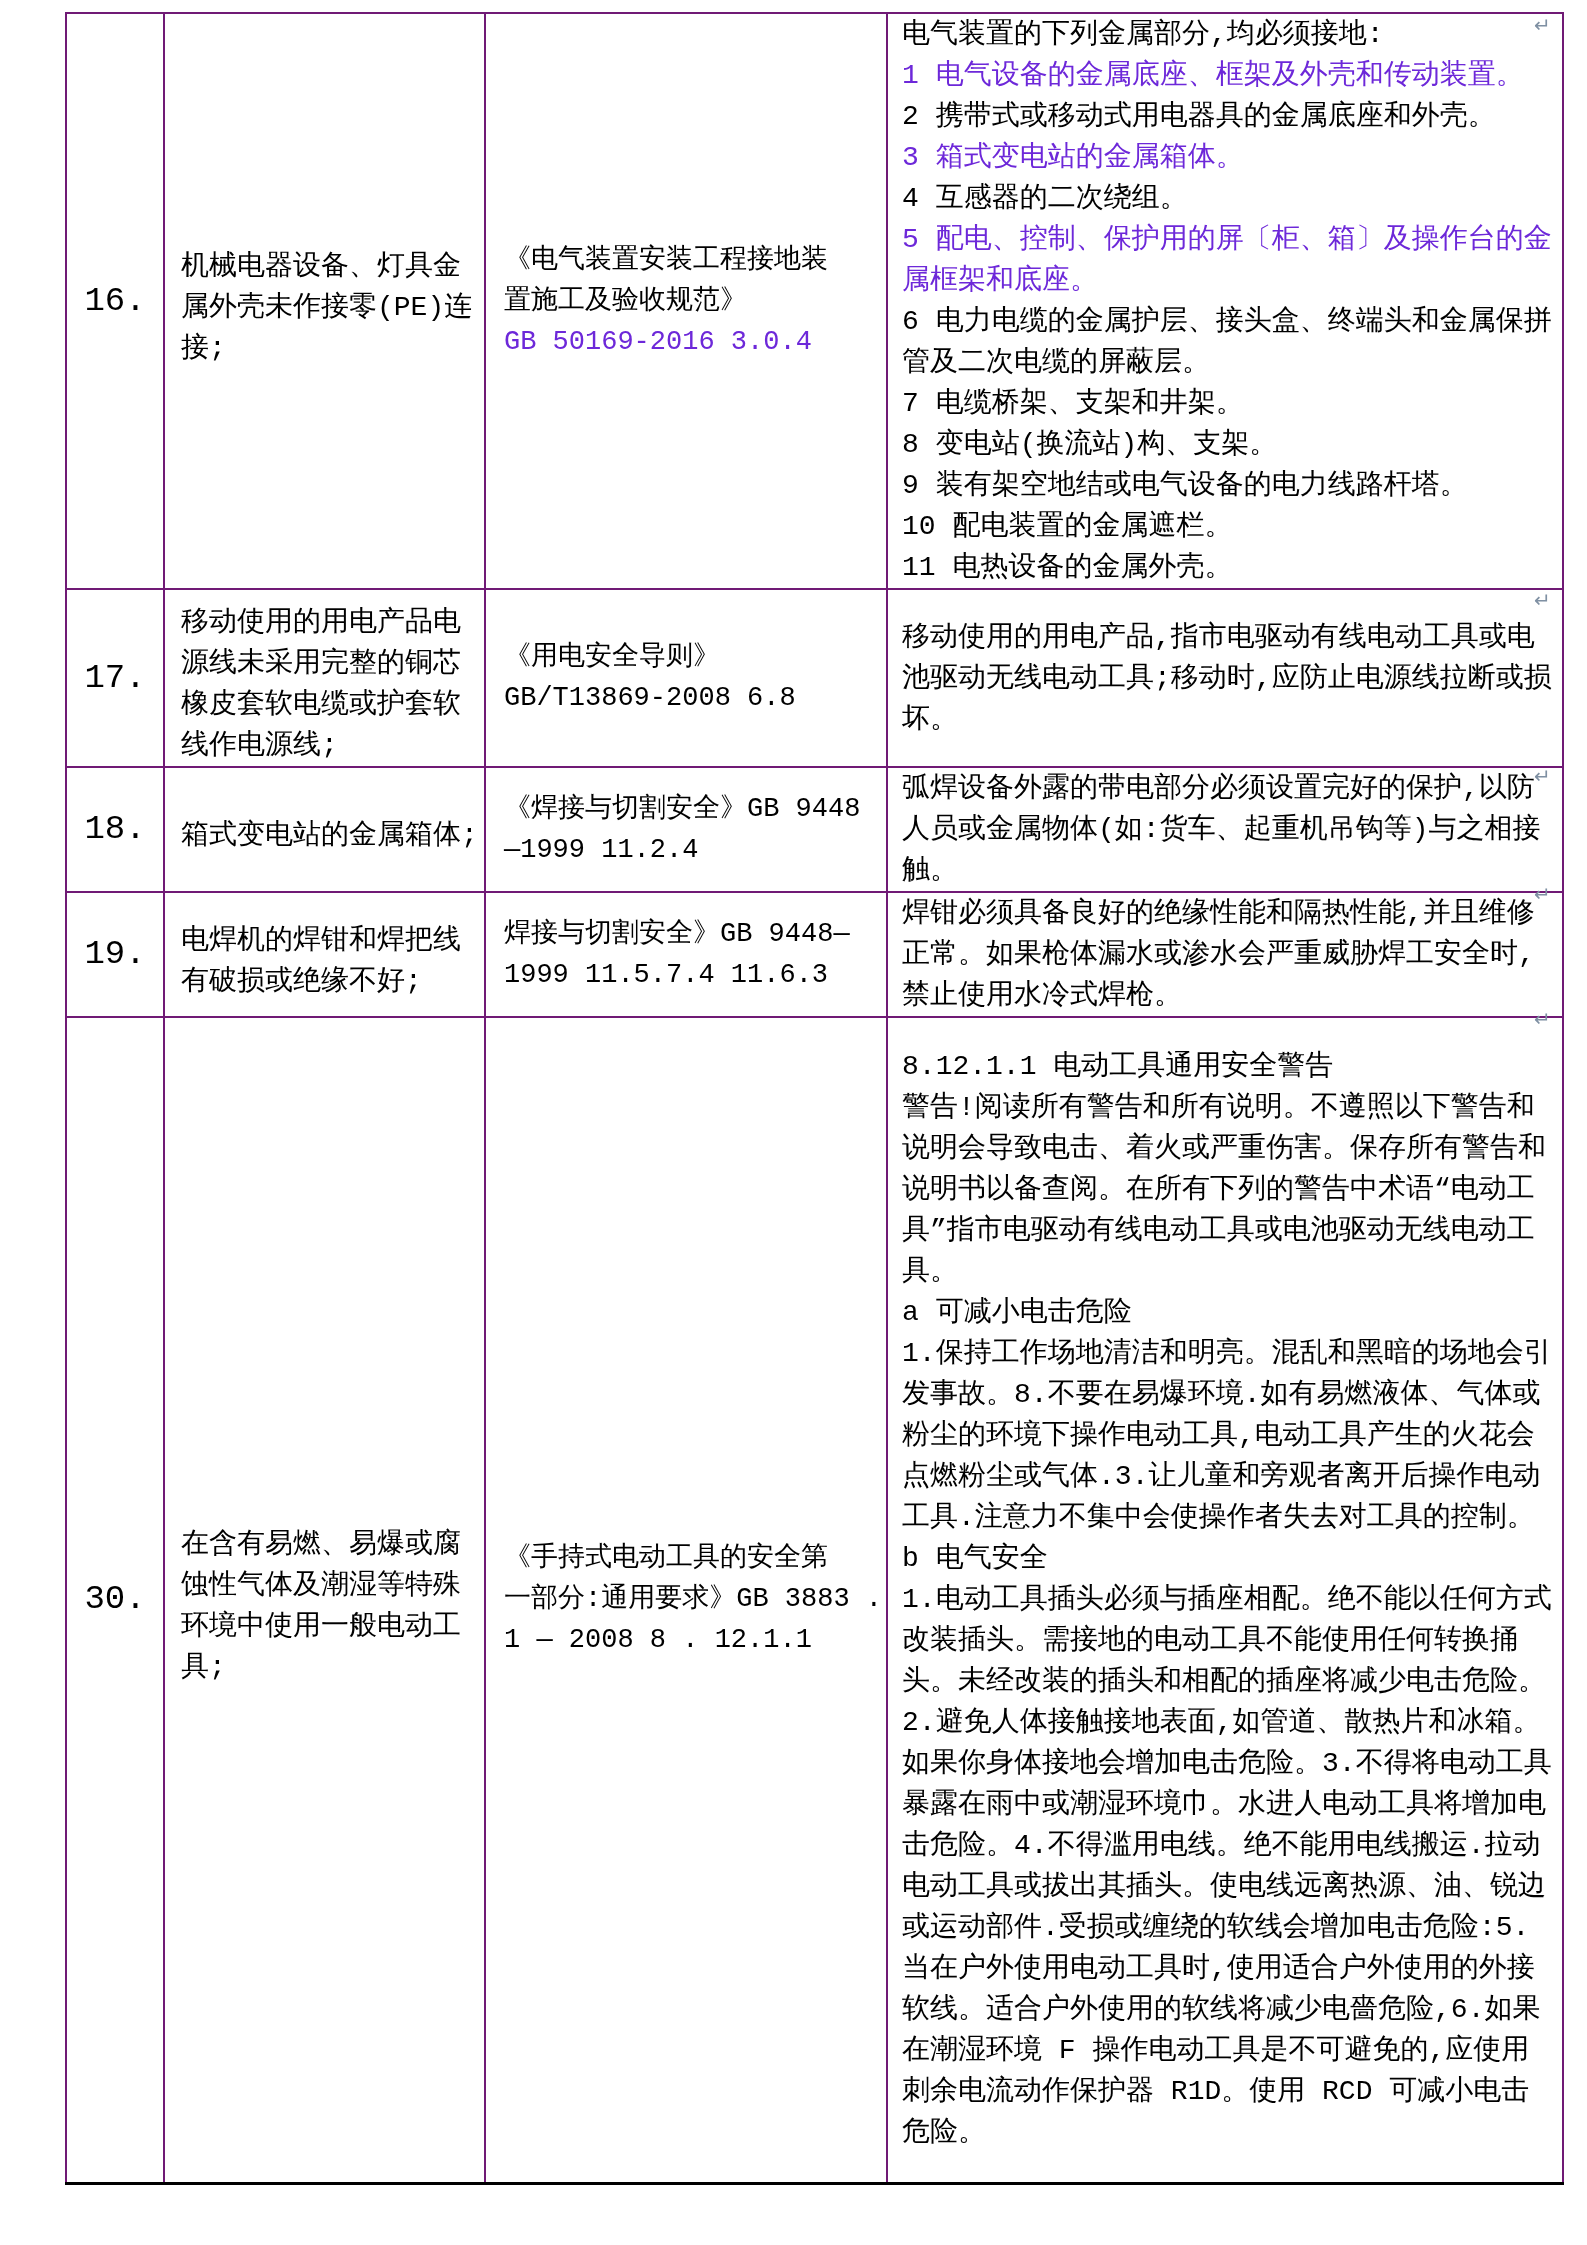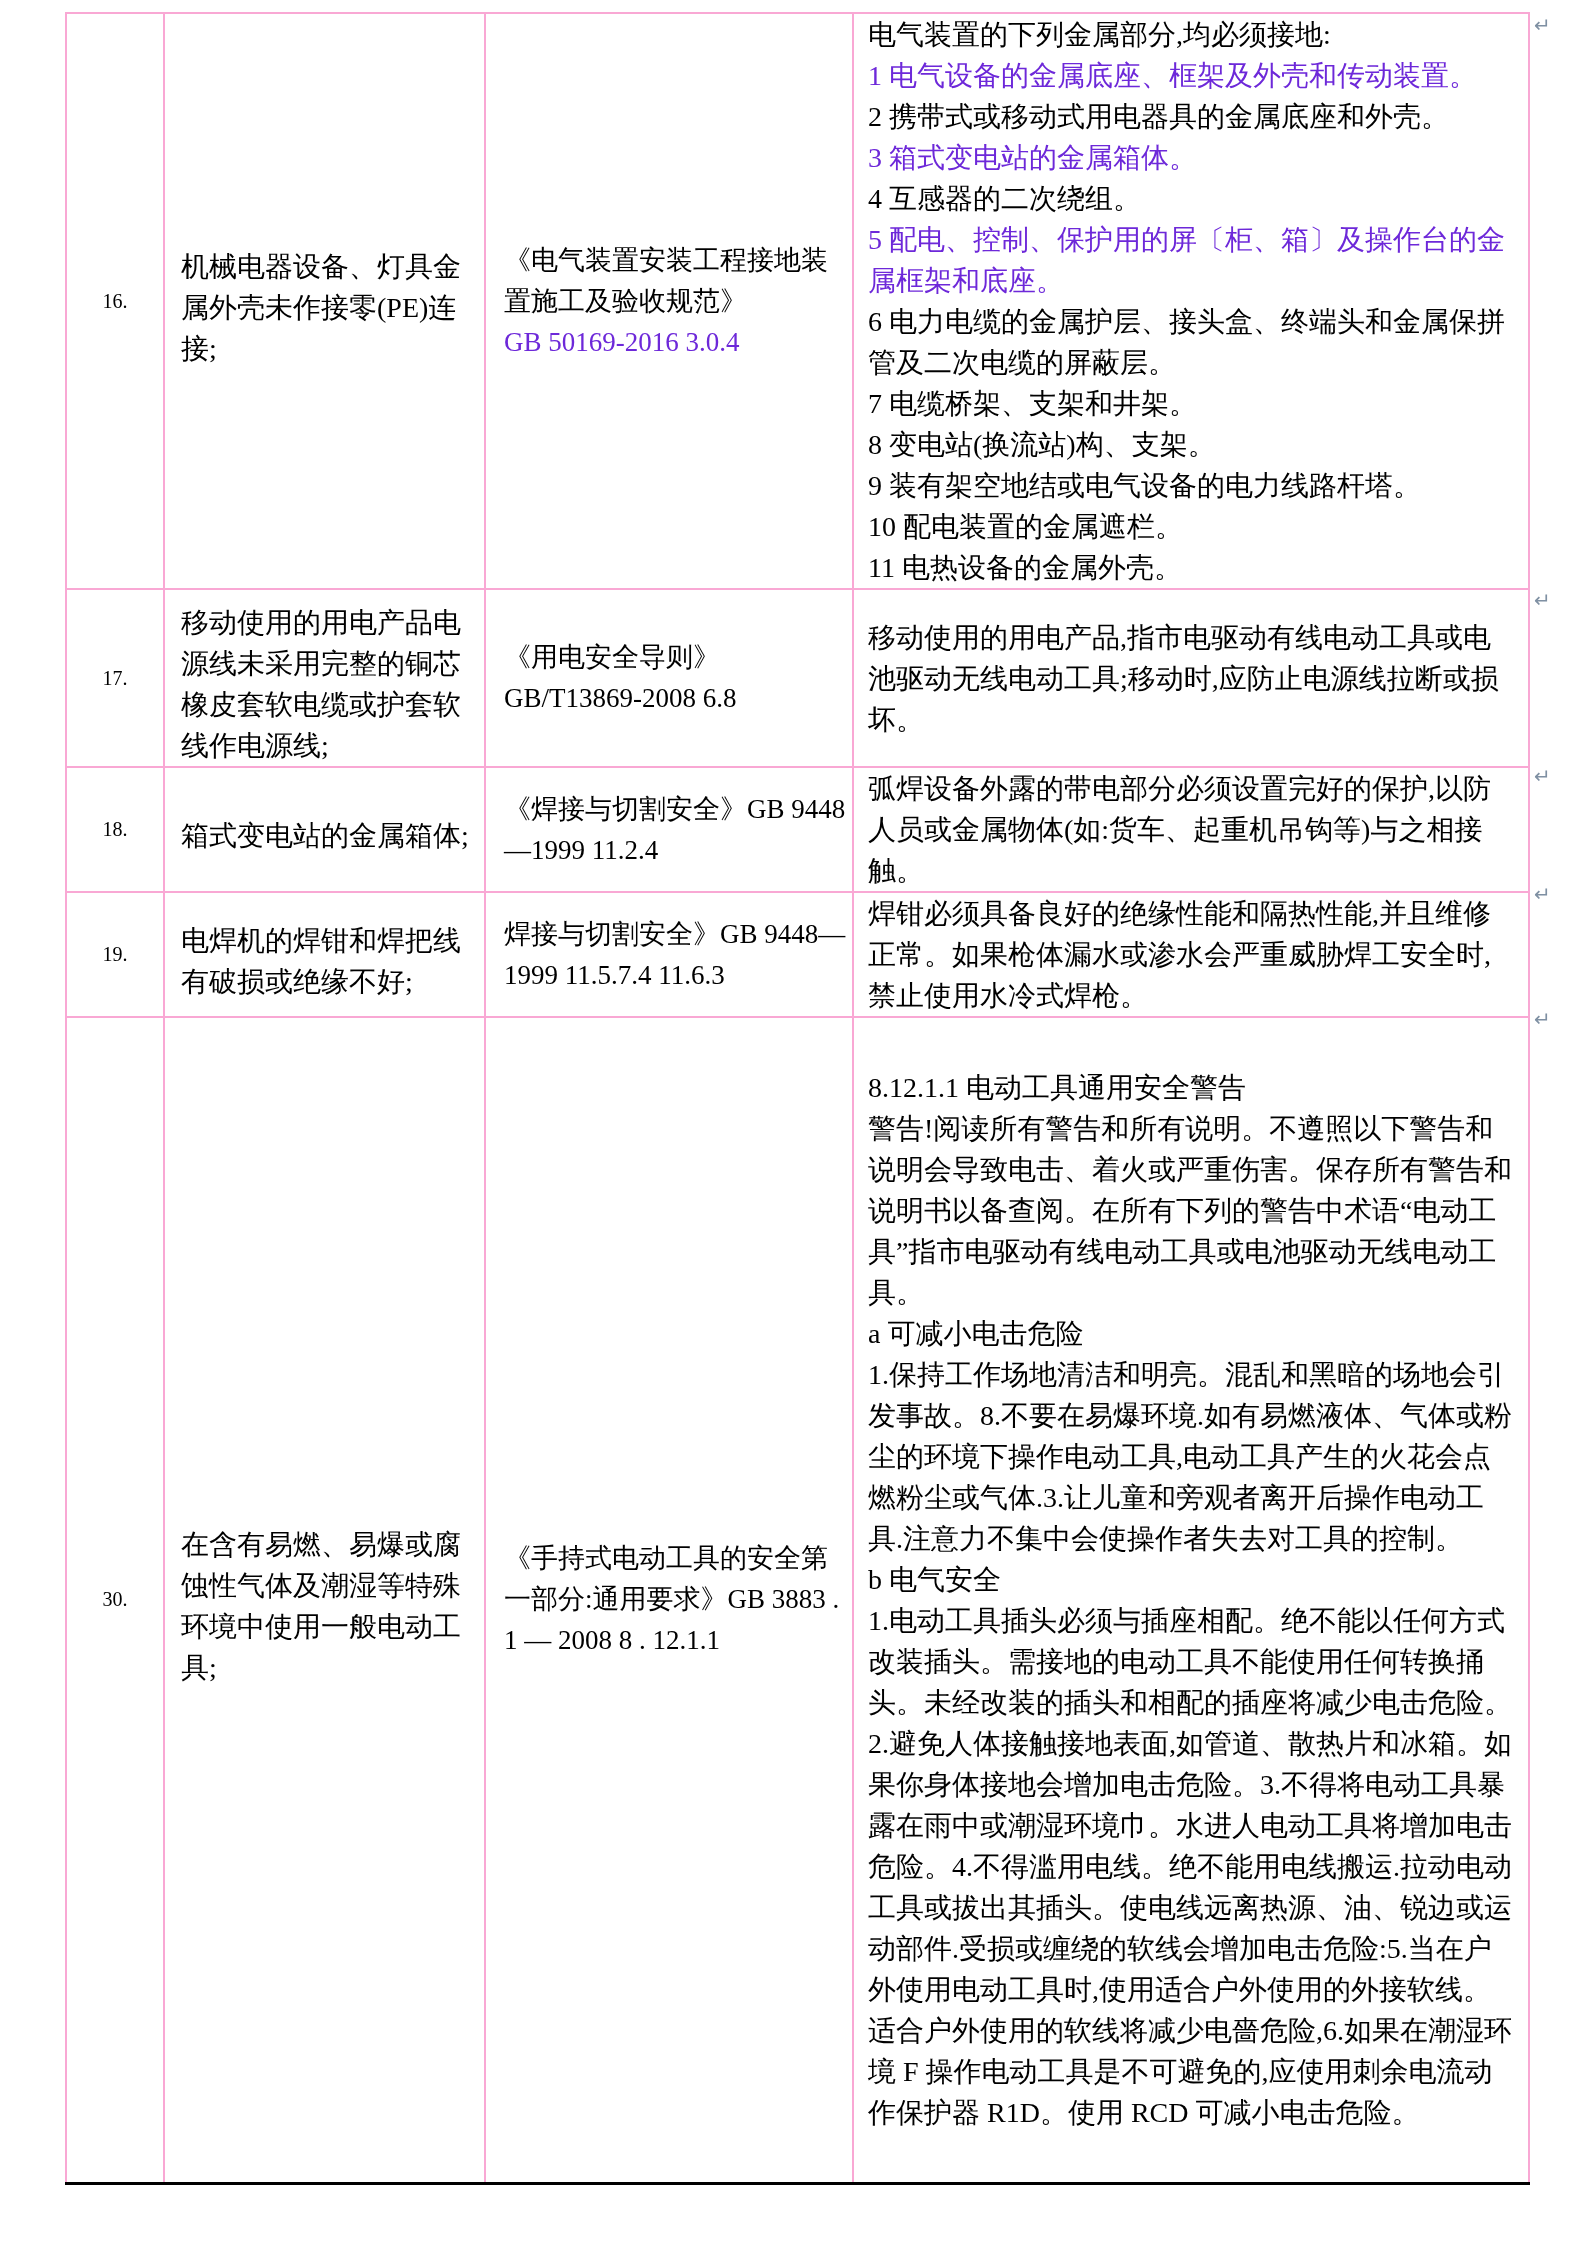--- a/index.html
+++ b/index.html
@@ -5,28 +5,29 @@
   html,body{margin:0;padding:0;}
   body{
     width:1587px;height:2245px;position:relative;background:#ffffff;
     font-family:"Liberation Serif","DejaVu Serif",serif;color:#000;
   }
   table.doc{
     position:absolute;left:65px;top:12px;
     border-collapse:collapse;table-layout:fixed;
   }
   td{
-    border:2px solid #f9a8d4;
+    border:2px solid #701a75;
     vertical-align:middle;
     font-size:28px;line-height:41px;
     overflow:hidden;
     word-break:normal;
+    font-family:Liberation Mono, monospace;
   }
   tr:last-child td{border-bottom:3px solid #000;}
-  td.c-num{text-align:center;font-size:20px;}
+  td.c-num{text-align:center;font-size:34px;}
   td.c-issue{padding:12px 6px 0 16px;}
   td.c-std{padding:0 4px 0 18px;font-size:27px;margin-top:33px;}
   td.c-std .line{white-space:nowrap;}
   td.c-req{padding:0 10px 0 14px;}
   .red{color:#6d28d9;}
   .pmark{
     position:absolute;left:1534px;
     color:#7f90a3;font-size:20px;line-height:20px;
     font-family:"DejaVu Sans",sans-serif;
   }

